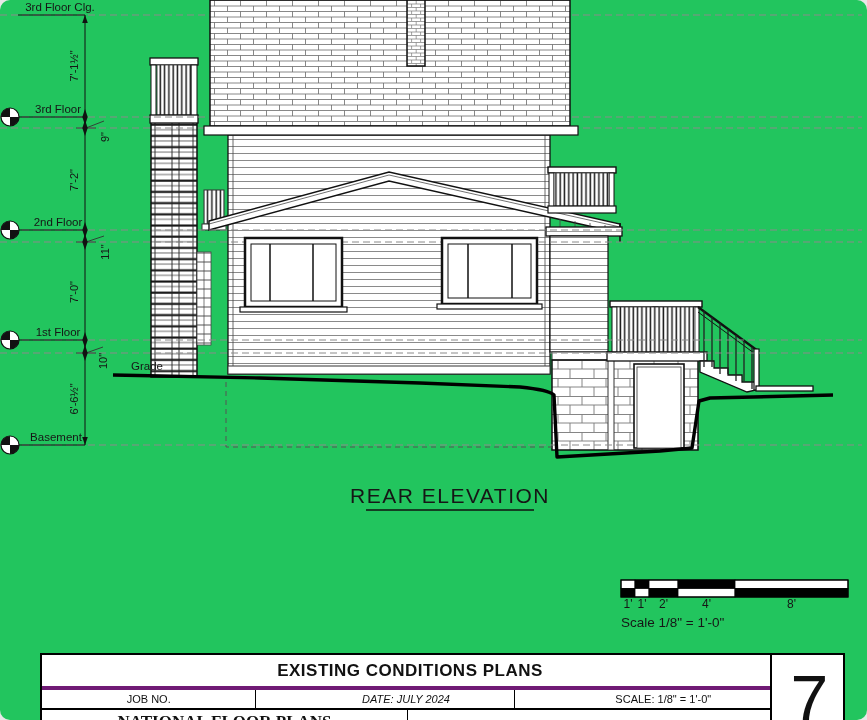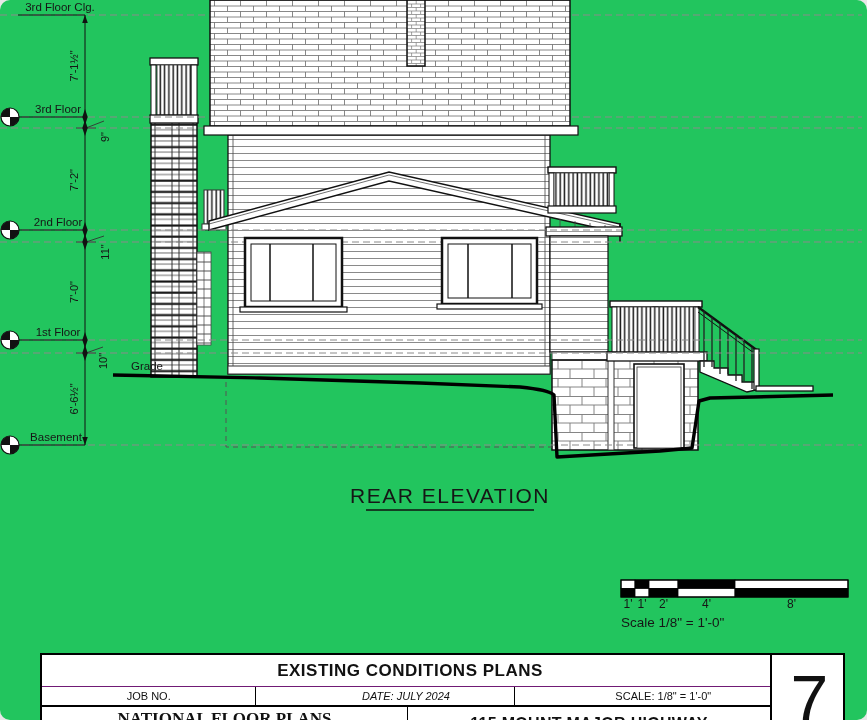--- a/index.html
+++ b/index.html
@@ -7,21 +7,21 @@
         font-family:"Liberation Sans",sans-serif;color:#111;border-radius:10px;}
   svg text{font-family:"Liberation Sans",sans-serif;fill:#161616;}
 
   
   .tb{position:absolute;left:40px;top:653px;width:805px;height:92px;
       border:2px solid #000;box-sizing:border-box;background:#fff;}
   .tb-main{position:absolute;left:0;top:0;width:730px;height:100%;
       border-right:2px solid #000;box-sizing:border-box;}
   .tb-row1{height:31px;display:flex;align-items:center;justify-content:center;
       font-size:17px;font-weight:bold;letter-spacing:.5px;padding-left:8px;}
-  .tb-row2{height:18px;border-top:1px solid #701a75;border-bottom:2px solid #000;
+  .tb-row2{height:18px;border-top:4px solid #701a75;border-bottom:2px solid #000;
       box-sizing:content-box;display:flex;gap:42px;}
   .tb-row2 .cell{display:flex;align-items:center;justify-content:center;
       font-size:11px;box-sizing:border-box;}
   .c1{width:243px;border-right:1.5px solid #000;}
   .c2{width:245px;border-right:1.5px solid #000;font-style:italic;}
   .c3{width:242px;}
   .tb-row3{display:flex;height:41px;}
   .tb-row3 .cell{box-sizing:border-box;display:flex;justify-content:center;}
   .c4{width:367px;border-right:1.5px solid #000;
       font-family:"Liberation Serif",serif;font-weight:bold;font-size:17px;padding-top:2px;}

